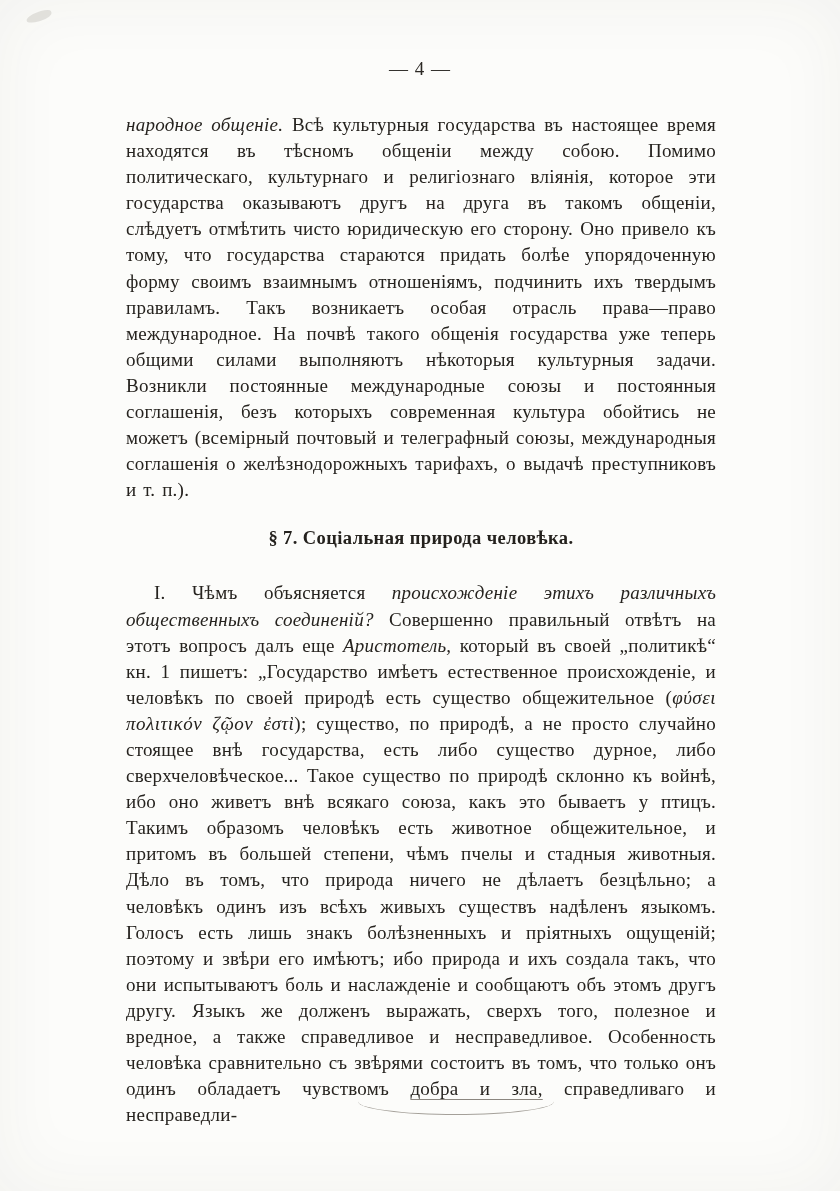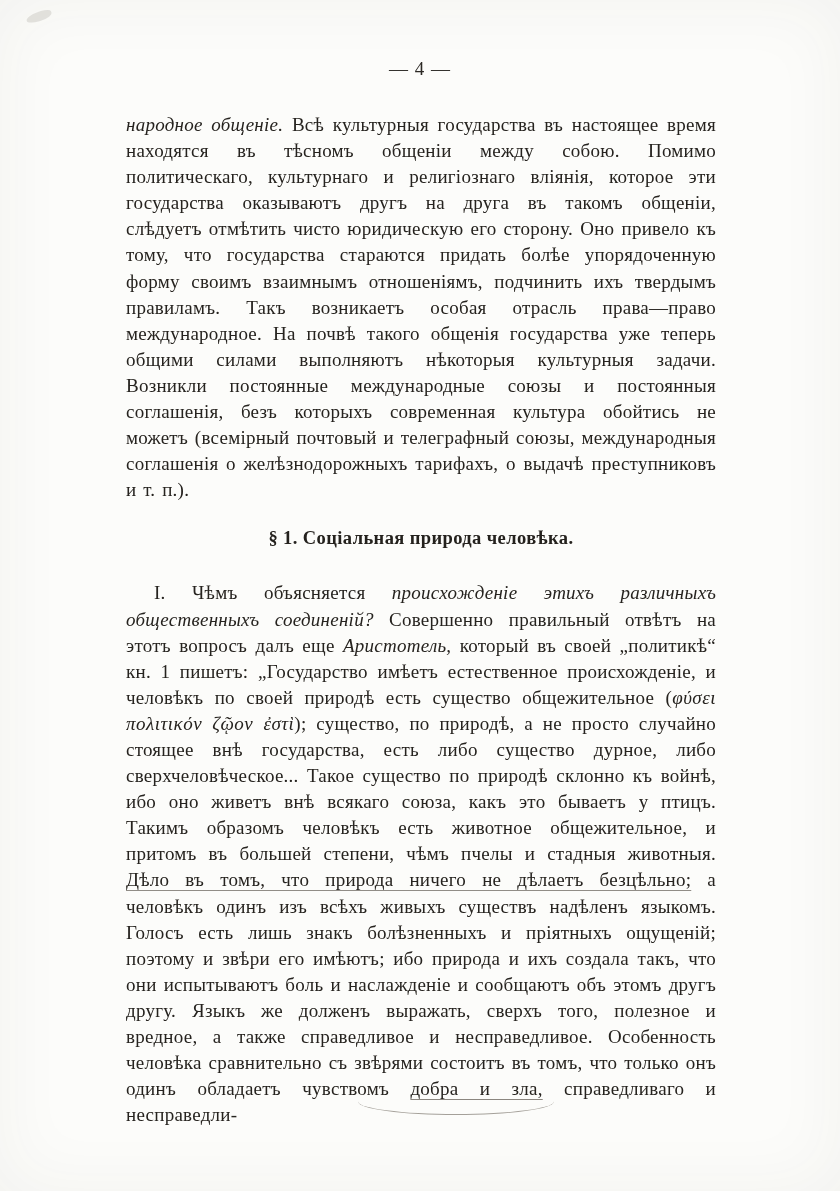--- a/index.html
+++ b/index.html
@@ -46,21 +46,20 @@
     font-size: 18.5px;
     font-weight: bold;
     letter-spacing: 0.4px;
     margin-top: 25px;
     margin-bottom: 31px;
     color: #24211d;
   }
   .it { font-style: italic; }
   .greek { font-style: italic; letter-spacing: 0.5px; }
   .pencil-underline-1 {
-    text-decoration: underline;
     text-decoration-color: rgba(110,104,96,0.75);
     text-decoration-thickness: 1.4px;
     text-underline-offset: 4px;
   }
   .pencil-underline-2 {
     position: relative;
     text-decoration: underline;
     text-decoration-color: rgba(110,104,96,0.8);
     text-decoration-thickness: 1.4px;
     text-underline-offset: 4px;
@@ -82,19 +81,19 @@
 <div class="page">
 
   <div class="scan-smudge"></div>
 
   <div class="page-number">—  4  —</div>
 
   <div class="content">
 
     <p class="para"><span class="it">народное общеніе.</span><span> Всѣ культурныя государства въ настоящее время находятся въ тѣсномъ общеніи между собою. Помимо политическаго, культурнаго и религіознаго вліянія, которое эти государства оказываютъ другъ на друга въ такомъ общеніи, слѣдуетъ отмѣтить чисто юридическую его сторону. Оно привело къ тому, что государства стараются придать болѣе упорядоченную форму своимъ взаимнымъ отношеніямъ, подчинить ихъ твердымъ правиламъ. Такъ возникаетъ особая отрасль права—право международное. На почвѣ такого общенія государства уже теперь общими силами выполняютъ нѣкоторыя культурныя задачи. Возникли постоянные международные союзы и постоянныя соглашенія, безъ которыхъ современная культура обойтись не можетъ (всемірный почтовый и телеграфный союзы, международныя соглашенія о желѣзнодорожныхъ тарифахъ, о выдачѣ преступниковъ и т. п.).</span></p>
 
-    <h2 class="section-heading">§ 1. Соціальная природа человѣка.</h2>
+    <h2 class="section-heading">§ 7. Соціальная природа человѣка.</h2>
 
     <p class="para indent"><span>I. Чѣмъ объясняется </span><span class="it">происхожденіе этихъ различныхъ общественныхъ соединеній?</span><span> Совершенно правильный отвѣтъ на этотъ вопросъ далъ еще </span><span class="it">Аристотель,</span><span> который въ своей „политикѣ“ кн. 1 пишетъ: „Государство имѣетъ естественное происхожденіе, и человѣкъ по своей природѣ есть существо общежительное (</span><span class="greek">φύσει πολιτικόν ζῷον ἐστὶ</span><span>); существо, по природѣ, а не просто случайно стоящее внѣ государства, есть либо существо дурное, либо сверхчеловѣческое... Такое существо по природѣ склонно къ войнѣ, ибо оно живетъ внѣ всякаго союза, какъ это бываетъ у птицъ. Такимъ образомъ человѣкъ есть животное общежительное, и притомъ въ большей степени, чѣмъ пчелы и стадныя животныя. </span><span class="pencil-underline-1">Дѣло въ томъ, что природа ничего не дѣлаетъ безцѣльно;</span><span> а человѣкъ одинъ изъ всѣхъ живыхъ существъ надѣленъ языкомъ. Голосъ есть лишь знакъ болѣзненныхъ и пріятныхъ ощущеній; поэтому и звѣри его имѣютъ; ибо природа и ихъ создала такъ, что они испытываютъ боль и наслажденіе и сообщаютъ объ этомъ другъ другу. Языкъ же долженъ выражать, сверхъ того, полезное и вредное, а также справедливое и несправедливое. Особенность человѣка сравнительно съ звѣрями состоитъ въ томъ, что только онъ одинъ обладаетъ чувствомъ </span><span class="pencil-underline-2">добра и зла,</span><span> справедливаго и несправедли-</span></p>
 
   </div>
 
 </div>
 
 </body></html>

